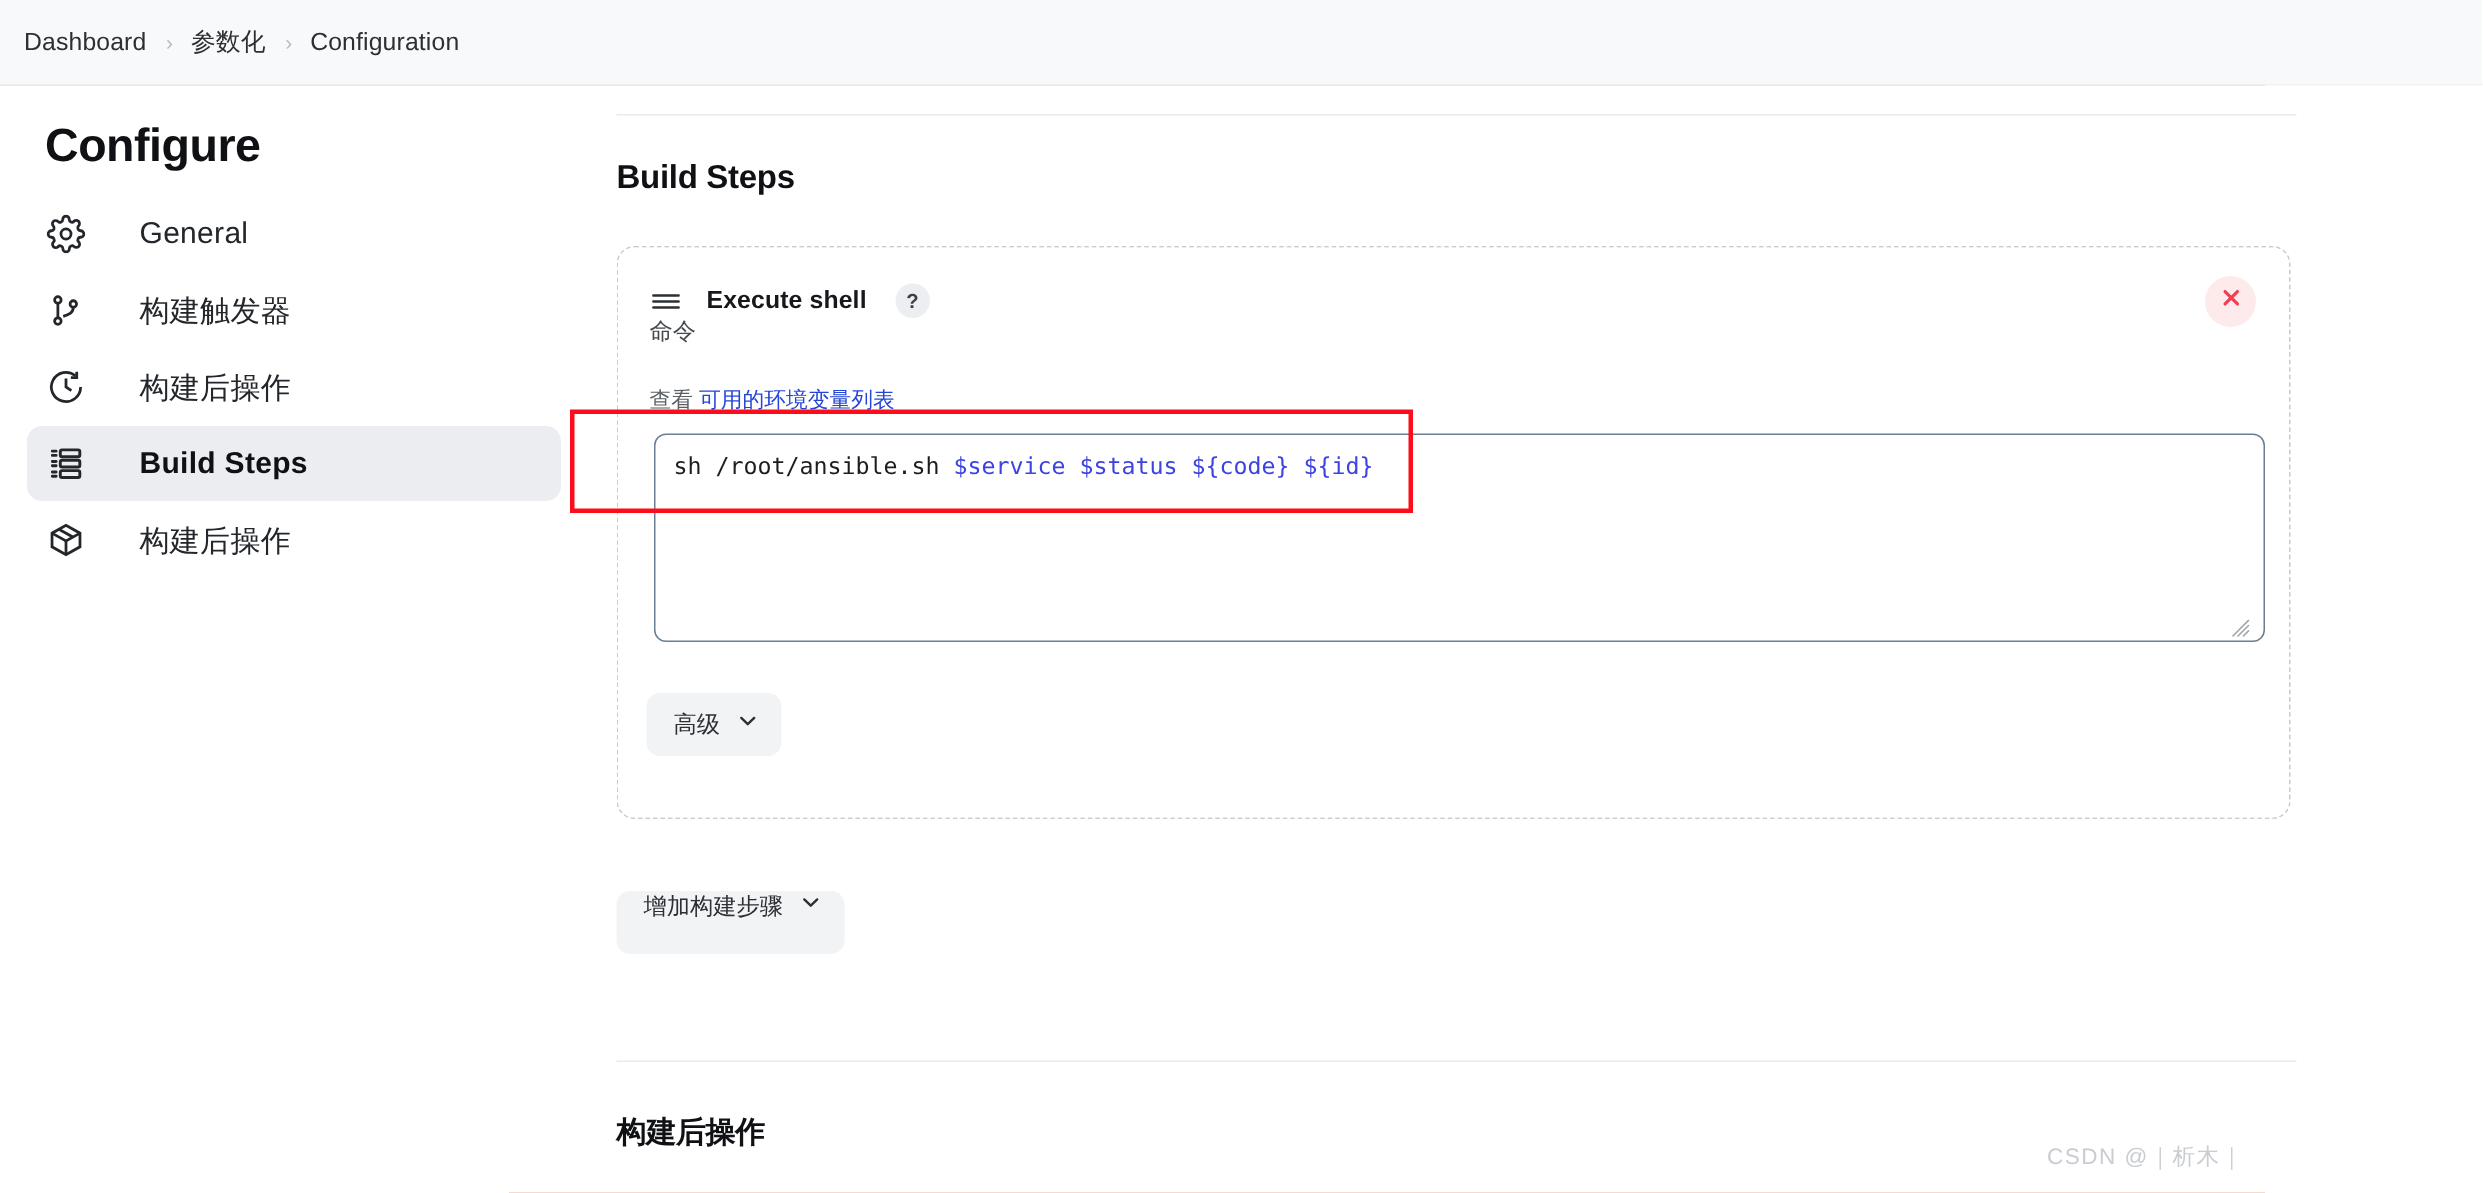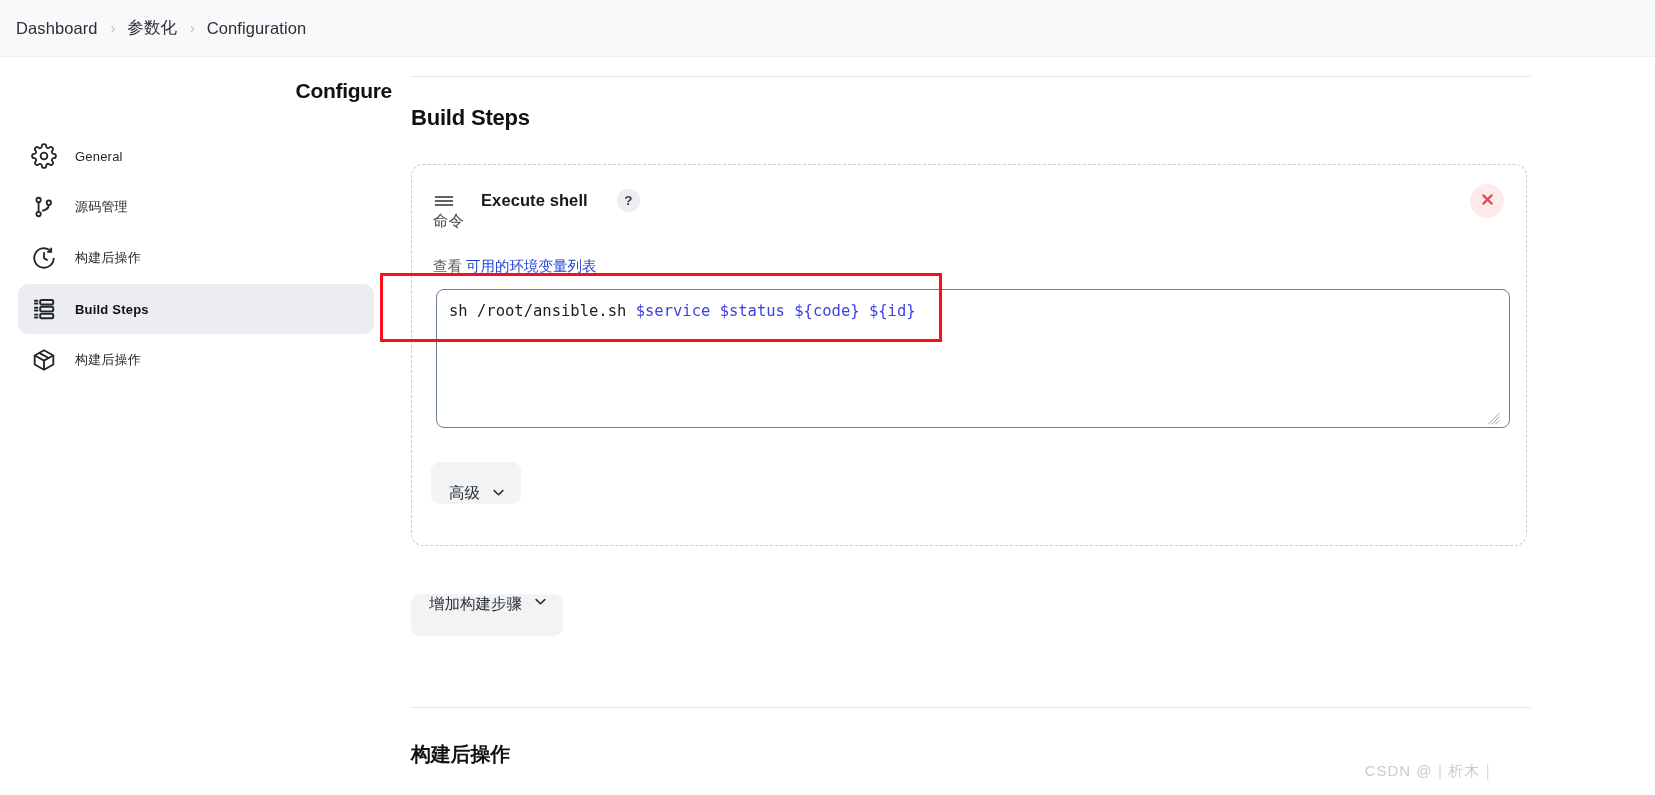--- a/index.html
+++ b/index.html
@@ -27,33 +27,33 @@
     color: #b4bbc4; font-size: 14px; margin: 0 12px 0 13px;
     user-select: none;
   }
 
   
   .sidebar {
     position: absolute; left: 0; top: 57px; width: 392px; height: 738px;
     background: #ffffff; padding-top: 22px;
   }
   .sidebar-title {
-    font-size: 21px; font-weight: 700; color: #0f1114;
-    margin: 0 0 28px 30px; letter-spacing: -0.3px; text-align: right;
+    font-size: 31px; font-weight: 700; color: #0f1114;
+    margin: 0 0 16px 30px; letter-spacing: -0.3px;
   }
   .nav { padding: 0 18px 0 18px; }
   .nav-item {
     display: flex; align-items: center; gap: 18px;
     height: 50px; padding-left: 13px;
     border-radius: 10px;
     cursor: pointer;
     margin-bottom: 1px;
   }
   .nav-item .lbl {
-    font-size: 13px; color: #23272b; letter-spacing: .2px;
+    font-size: 20px; color: #23272b; letter-spacing: .2px; margin-left: 18px;
   }
   .nav-item.active { background: #ebedf0; }
   .nav-item.active .lbl { font-weight: 700; color: #0f1114; }
   .nav-icon { width: 26px; height: 26px; flex: none; display: block; color: #23272b; }
 
   
   .main {
     position: absolute; left: 392px; top: 57px;
     width: 1263px; height: 738px;
     background: #fff;
@@ -74,21 +74,21 @@
   
   .step-card {
     position: absolute; left: 19px; top: 107px;
     width: 1116px; height: 382px;
     border: 1.6px dashed #c7ccd3;
     border-radius: 12px;
     background: #fff;
   }
   .step-head {
     position: absolute; left: 22px; top: 24px;
-    display: flex; align-items: center; gap: 27px;
+    display: flex; align-items: center; gap: 17px;
   }
   .drag-handle {
     width: 20px; height: 14px; display: block; color: #2c3034; cursor: grab;
   }
   .step-name { font-size: 16.5px; font-weight: 700; color: #16181b; letter-spacing: .1px; }
   .help-badge {
     width: 23px; height: 23px; border-radius: 50%;
     background: #eceef1; color: #3c4045;
     font-size: 13.5px; font-weight: 700;
     display: flex; align-items: center; justify-content: center;
@@ -131,21 +131,21 @@
   .code-area .v { color: #3c43e0; }
   .resize-grip {
     position: absolute; right: 26px; top: 248px;
     width: 12px; height: 12px; color: #7d858c; pointer-events: none;
   }
 
   .adv-btn {
     position: absolute; left: 19px; top: 297px;
     height: 42px; min-width: 82px;
     background: #f1f3f5; border: none; border-radius: 9px;
-    display: flex; align-items: flex-end; gap: 11px;
+    display: flex; align-items: center; gap: 11px;
     padding: 0 15px 0 18px;
     font-size: 15.5px; color: #2c3034; cursor: pointer;
   }
   .chev { width: 15px; height: 15px; color: #2c3034; flex: none; }
 
   .add-step-btn {
     position: absolute; left: 19px; top: 537px;
     height: 42px;
     background: #f1f3f5; border: none; border-radius: 9px;
     display: flex; gap: 11px;
@@ -208,21 +208,21 @@
       <div class="nav-item">
         <span>
           <svg class="nav-icon" viewBox="0 0 24 24" fill="none" stroke="currentColor" stroke-width="1.7">
             <circle cx="7" cy="5.5" r="2"></circle>
             <circle cx="7" cy="18.5" r="2"></circle>
             <circle cx="16.5" cy="8" r="2"></circle>
             <path d="M7 7.5v9"></path>
             <path d="M16.5 10c0 3.6-3 4.6-6.2 5.6"></path>
           </svg>
         </span>
-        <span class="lbl">源码管理</span>
+        <span class="lbl">构建触发器</span>
       </div>
 
       <div class="nav-item">
         <span>
           <svg class="nav-icon" viewBox="0 0 24 24" fill="none" stroke="currentColor" stroke-width="1.7">
             <path d="M21 12a9 9 0 1 1-3.2-6.9"></path>
             <path d="M18.6 2.6v3.6h-3.6"></path>
             <path d="M12 6.8V12l3.3 2.2"></path>
           </svg>
         </span>

